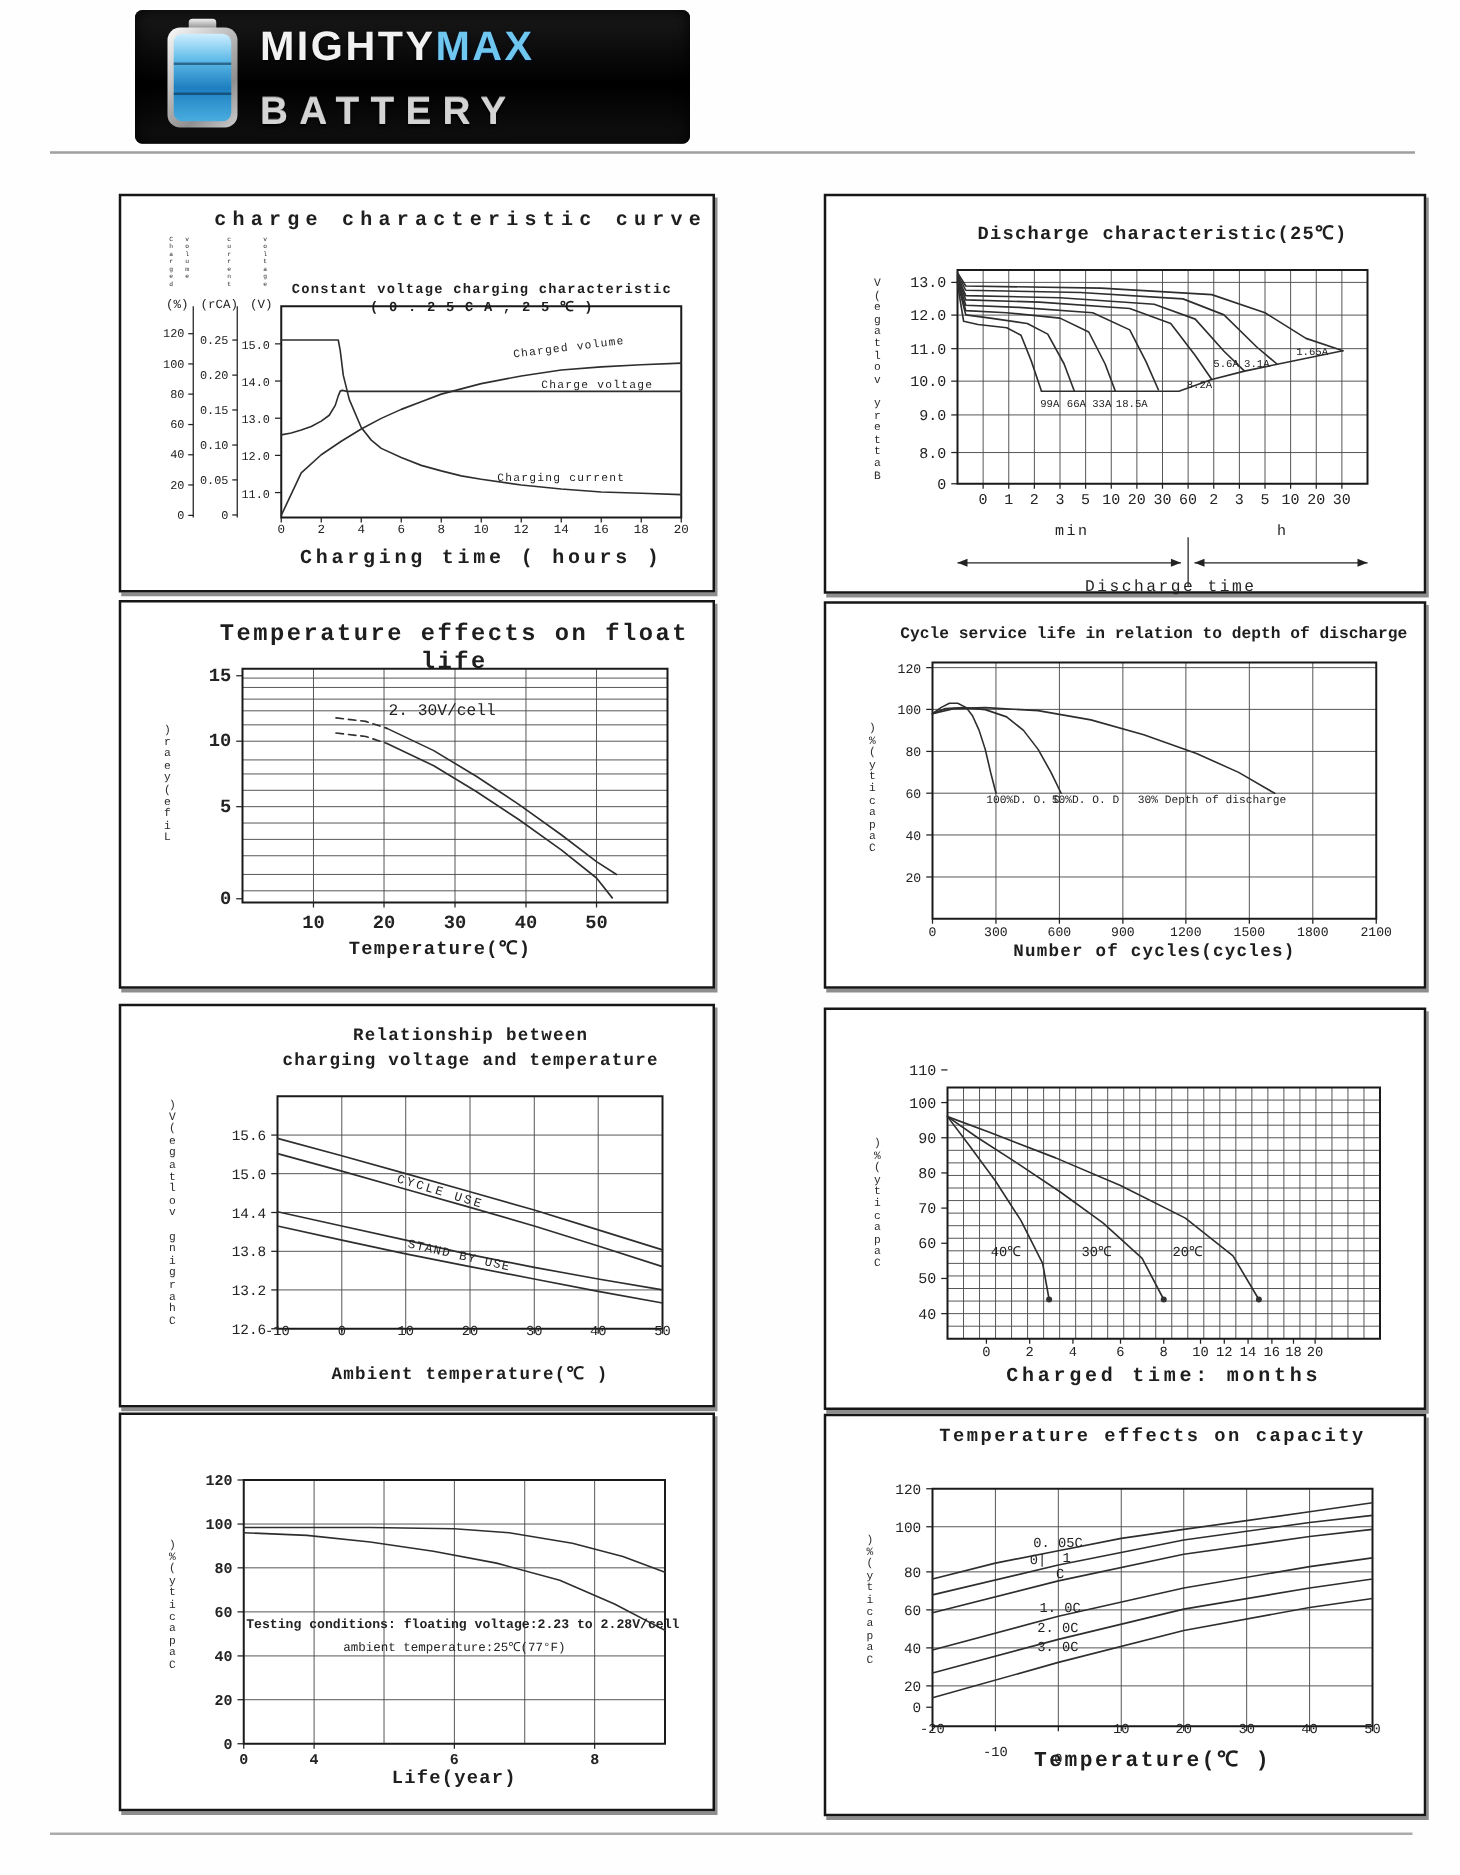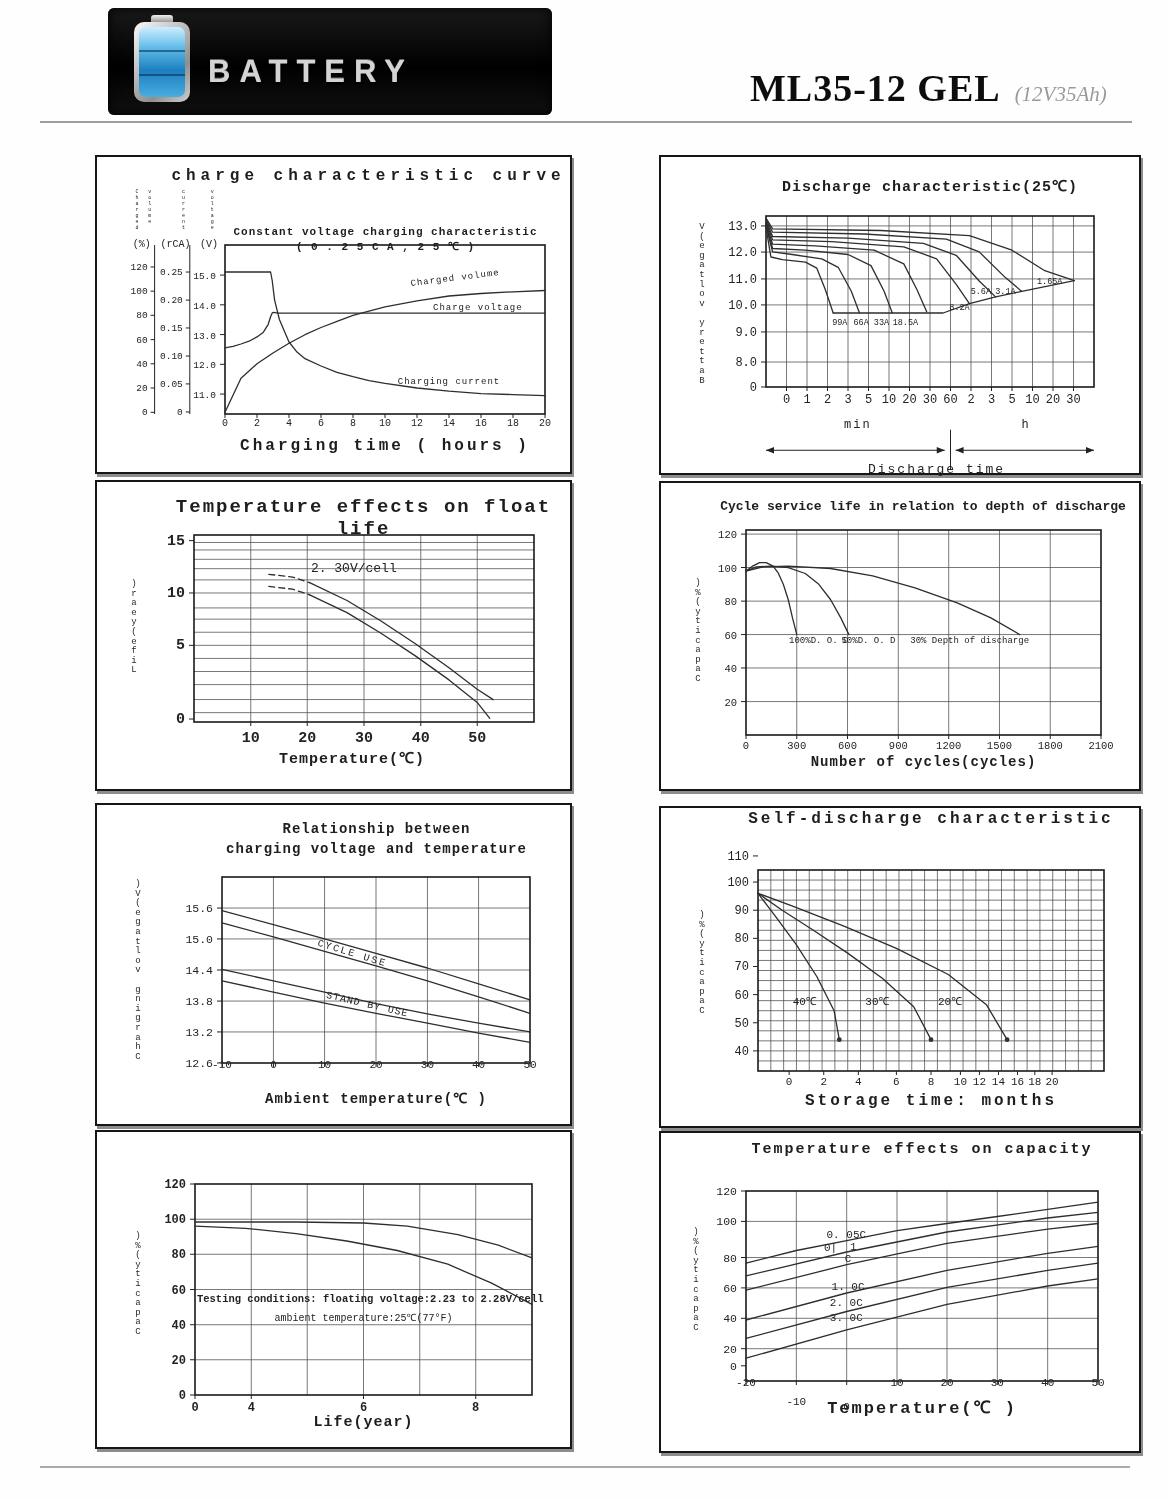--- a/index.html
+++ b/index.html
@@ -44,25 +44,23 @@
 
   <div class="logo">
     <div class="batt">
       <div class="batt-cap"></div>
       <div class="batt-body"></div>
       <div class="batt-core"></div>
       <div class="batt-seg" style="top:28px"></div>
       <div class="batt-seg" style="top:52px"></div>
     </div>
     <div class="brand">
+      <div class="brand-l1"><span>MIGHTY</span><span class="max">MAX</span></div>
       <div class="brand-l2">BATTERY</div>
     </div>
-  </div>
-  <div class="model">
-    <span class="mname">ML35-12 GEL</span><span class="mspec">(12V35Ah)</span>
   </div>
   <div class="rule"></div>
 
   <section class="panel" style="left:95px;top:155px;width:473px;height:315px">
     <div class="ct" style="top:10px;font-size:16px;letter-spacing:5px;padding-left:70px">charge characteristic curve</div>
     <div class="sub" style="top:40px;font-size:11px;letter-spacing:1px;padding-left:104px;line-height:15px">Constant voltage charging characteristic
 ( 0 . 2 5 C A , 2 5 ℃ )</div>
     <svg viewBox="0 0 473 315">
         <rect x="128" y="88" width="320" height="169" class="pb"></rect>
         <line x1="57.599999999999994" y1="257" x2="57.599999999999994" y2="88" class="ax"></line>
@@ -448,21 +446,20 @@
         <polyline points="125.0,117.9 176.4,131.9 227.6,146.4 279.0,160.9 330.4,175.8 381.6,191.8 433.0,208.3" class="cv"></polyline>
         <polyline points="125.0,164.4 176.4,175.8 227.6,187.1 279.0,198.7 330.4,208.9 381.6,218.2 433.0,226.9" class="cv"></polyline>
         <polyline points="125.0,175.8 176.4,187.1 227.6,198.1 279.0,208.3 330.4,218.2 381.6,228.1 433.0,237.4" class="cv"></polyline>
         <text x="254.35999999999999" y="151.05" text-anchor="middle" font-size="10" letter-spacing="2" transform="rotate(17 254.35999999999999 151.05)">CYCLE USE</text>
         <text x="269.76" y="202.2" text-anchor="middle" font-size="10" letter-spacing="1" transform="rotate(13 269.76 202.2)">STAND BY USE</text>
       </svg>
     <div class="xlab" style="left:125px;width:308px;top:283px;font-size:14px;letter-spacing:1px">Ambient temperature(℃ )</div>
   </section>
 
   <section class="panel" style="left:659px;top:806px;width:478px;height:318px">
-    <div class="ct" style="top:2px;font-size:16px;letter-spacing:3px;padding-left:62px">Self-discharge characteristic</div>
     <div class="ylab" style="left:34px;top:103px">)
 %
 (
 y
 t
 i
 c
 a
 p
 a
@@ -555,21 +552,21 @@
         <polyline points="97.0,85.3 114.3,108.2 135.1,136.4 155.8,168.5 173.1,202.7 178.3,231.6" class="cv"></polyline>
         <circle cx="178.31" cy="231.644" r="2.4" fill="#333"></circle>
         <polyline points="97.0,85.3 121.2,102.2 152.4,122.3 187.0,145.4 221.6,170.5 252.7,198.7 270.0,231.6" class="cv"></polyline>
         <circle cx="270" cy="231.644" r="2.4" fill="#333"></circle>
         <polyline points="97.0,85.3 131.6,98.2 183.5,118.3 235.4,140.4 287.3,166.5 325.4,196.7 346.1,231.6" class="cv"></polyline>
         <circle cx="346.12" cy="231.644" r="2.4" fill="#333"></circle>
         <text x="143.71" y="196.67000000000002" text-anchor="middle" font-size="11">40℃</text>
         <text x="216.37" y="196.67000000000002" text-anchor="middle" font-size="11">30℃</text>
         <text x="289.03000000000003" y="196.67000000000002" text-anchor="middle" font-size="11">20℃</text>
       </svg>
-    <div class="xlab" style="left:97px;width:346px;top:284px;font-size:16px;letter-spacing:3px">Storage time: months</div>
+    <div class="xlab" style="left:97px;width:346px;top:284px;font-size:16px;letter-spacing:3px">Charged time: months</div>
   </section>
 
   <section class="panel" style="left:95px;top:1130px;width:473px;height:315px">
     <div class="ylab" style="left:34px;top:100px">)
 %
 (
 y
 t
 i
 c

